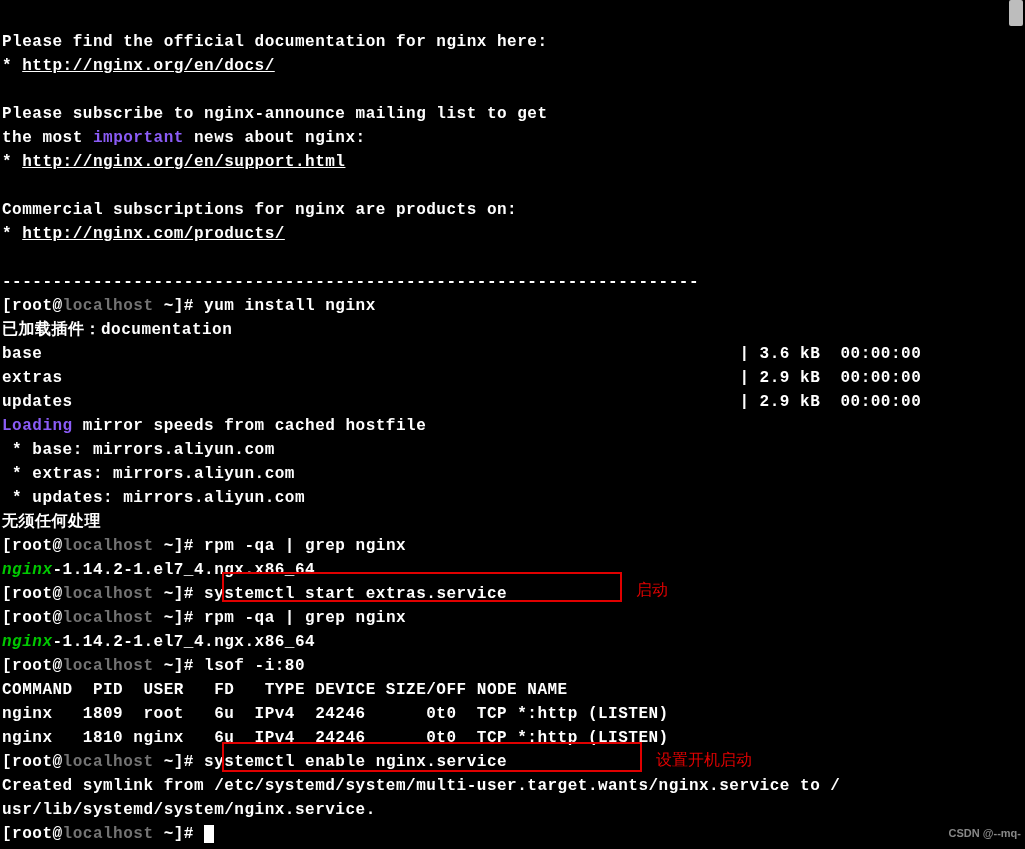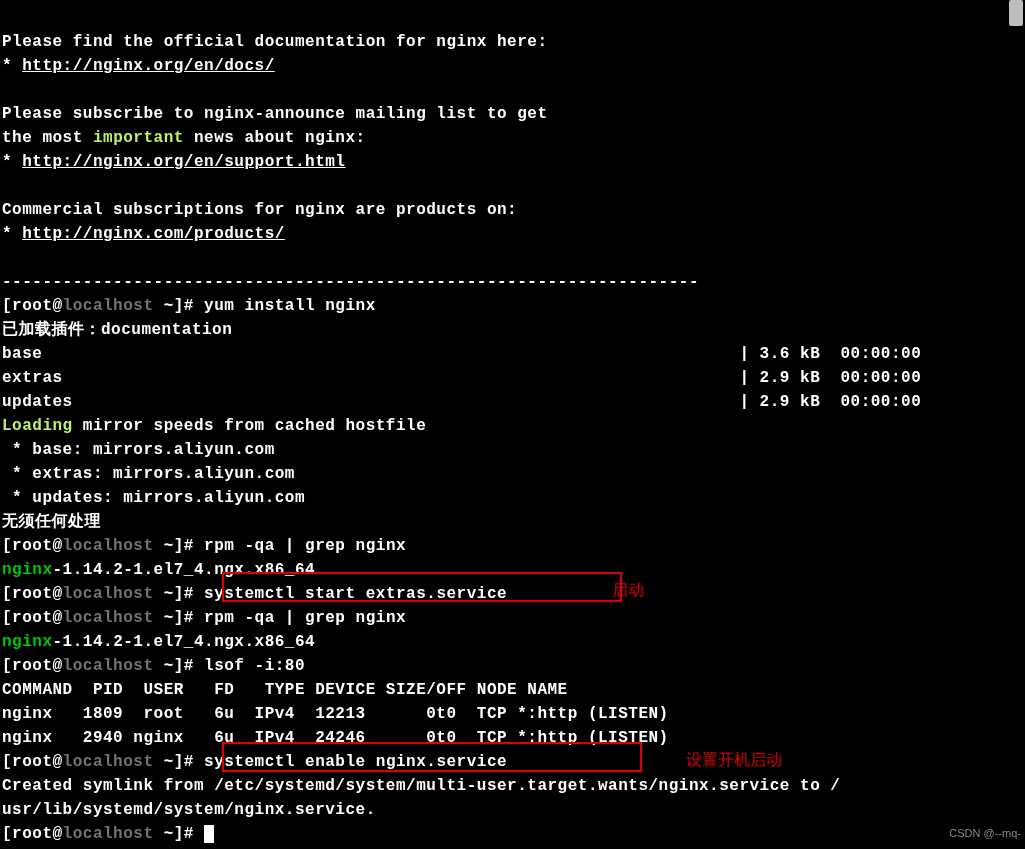--- a/index.html
+++ b/index.html
@@ -15,43 +15,43 @@
     overflow: hidden;
     position: relative;
   }
   .terminal {
     padding: 6px 0 0 2px;
     white-space: pre;
     letter-spacing: 0.5px;
     font-weight: bold;
   }
   .underline { text-decoration: underline; text-align: center; }
-  .cyan { color: #bef264; }
+  .cyan { color: #8b5cf6; }
   .magenta { color: #737373; }
-  .green { color: #00c800; }
+  .green { color: #00c800; font-style: italic; }
   .red-annot {
     position: absolute;
     border: 2px solid #e00000;
     box-sizing: border-box;
   }
   .red-text {
     position: absolute;
     color: #e00000;
     font-family: SimSun, "Microsoft YaHei", sans-serif;
     font-size: 16px;
     font-weight: normal;
   }
   .watermark {
     position: absolute;
     bottom: 8px;
     right: 4px;
     color: #888;
     font-family: sans-serif;
     font-size: 11px;
-    font-weight: normal;
+    font-weight: bold;
     margin-top: 40px;
   }
   .cursor {
     display: inline-block;
     width: 10px;
     height: 18px;
     background: #fff;
     vertical-align: middle;
   }
   .scroll-handle {
@@ -91,27 +91,27 @@
 <span> * extras: mirrors.aliyun.com</span>
 <span> * updates: mirrors.aliyun.com</span>
 <span>无须任何处理</span>
 <span>[root@</span><span class="magenta">localhost</span><span> ~]# </span><span>rpm -qa | grep nginx</span>
 <span class="green">nginx</span><span>-1.14.2-1.el7_4.ngx.x86_64</span>
 <span>[root@</span><span class="magenta">localhost</span><span> ~]# </span><span>systemctl start extras.service</span>
 <span>[root@</span><span class="magenta">localhost</span><span> ~]# </span><span>rpm -qa | grep nginx</span>
 <span class="green">nginx</span><span>-1.14.2-1.el7_4.ngx.x86_64</span>
 <span>[root@</span><span class="magenta">localhost</span><span> ~]# </span><span>lsof -i:80</span>
 <span>COMMAND  PID  USER   FD   TYPE DEVICE SIZE/OFF NODE NAME</span>
-<span>nginx   1809  root   6u  IPv4  12213      0t0  TCP *:http (LISTEN)</span>
-<span>nginx   2940 nginx   6u  IPv4  24246      0t0  TCP *:http (LISTEN)</span>
+<span>nginx   1809  root   6u  IPv4  24246      0t0  TCP *:http (LISTEN)</span>
+<span>nginx   1810 nginx   6u  IPv4  24246      0t0  TCP *:http (LISTEN)</span>
 <span>[root@</span><span class="magenta">localhost</span><span> ~]# </span><span>systemctl enable nginx.service</span>
 <span>Created symlink from /etc/systemd/system/multi-user.target.wants/nginx.service to /</span>
 <span>usr/lib/systemd/system/nginx.service.</span>
 <span>[root@</span><span class="magenta">localhost</span><span> ~]# </span><span class="cursor"></span>
 </div>
 
 <div class="red-annot" style="left:222px; top:572px; width:400px; height:30px;"></div>
-<div class="red-text" style="left:612px; top:578px;">启动</div>
+<div class="red-text" style="left:636px; top:578px;">启动</div>
 
 <div class="red-annot" style="left:222px; top:742px; width:420px; height:30px;"></div>
-<div class="red-text" style="left:656px; top:748px;margin-left:30px;">设置开机启动</div>
+<div class="red-text" style="left:656px; top:748px;">设置开机启动</div>
 
 <div class="watermark">CSDN @--mq-</div>
 
 </body></html>

